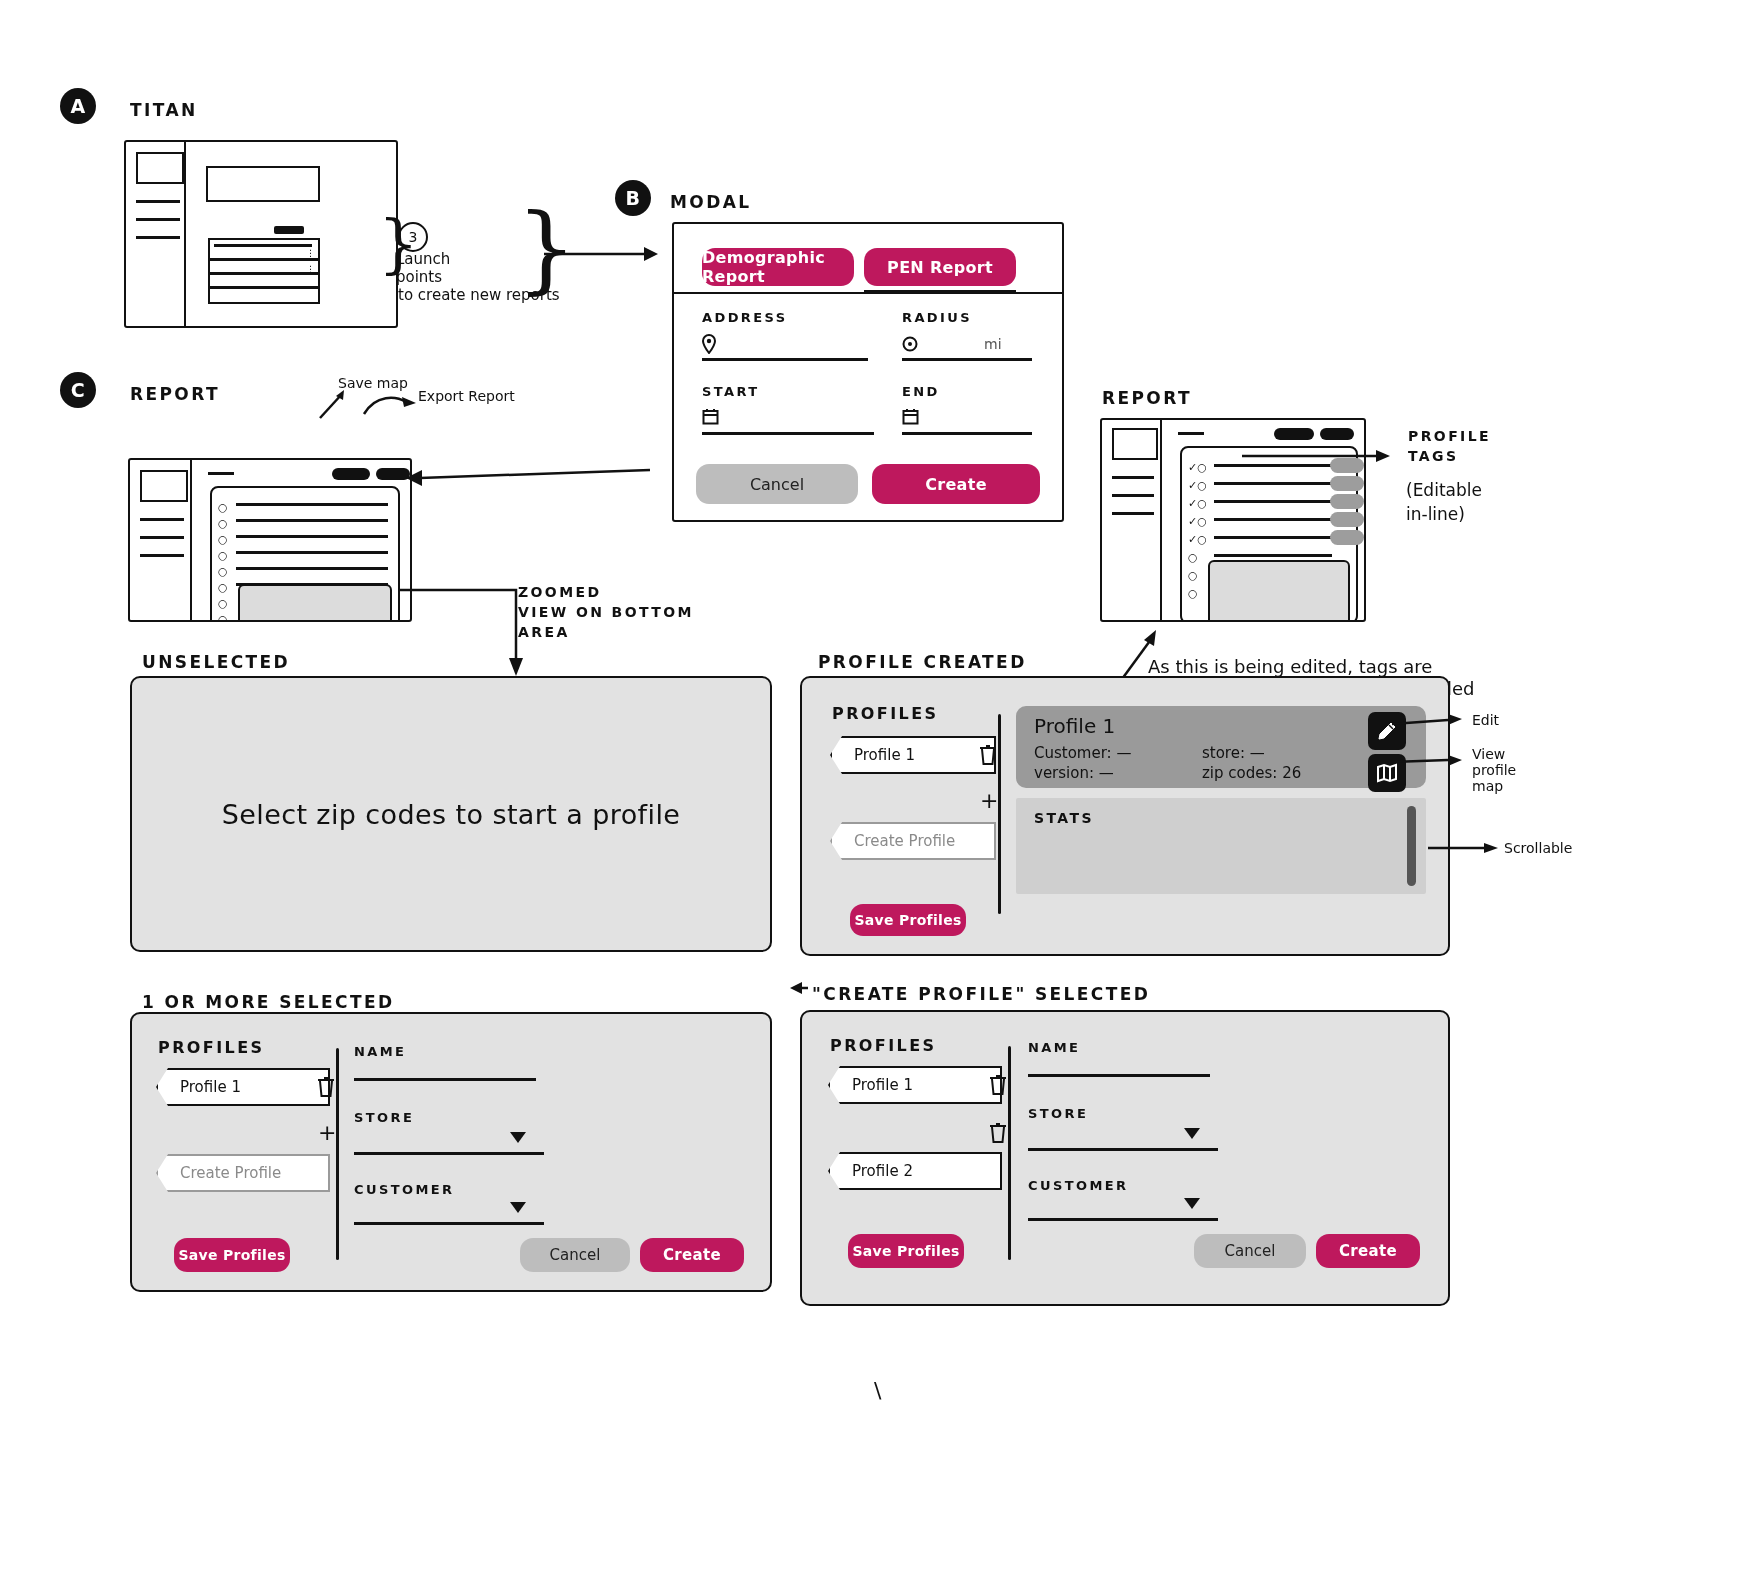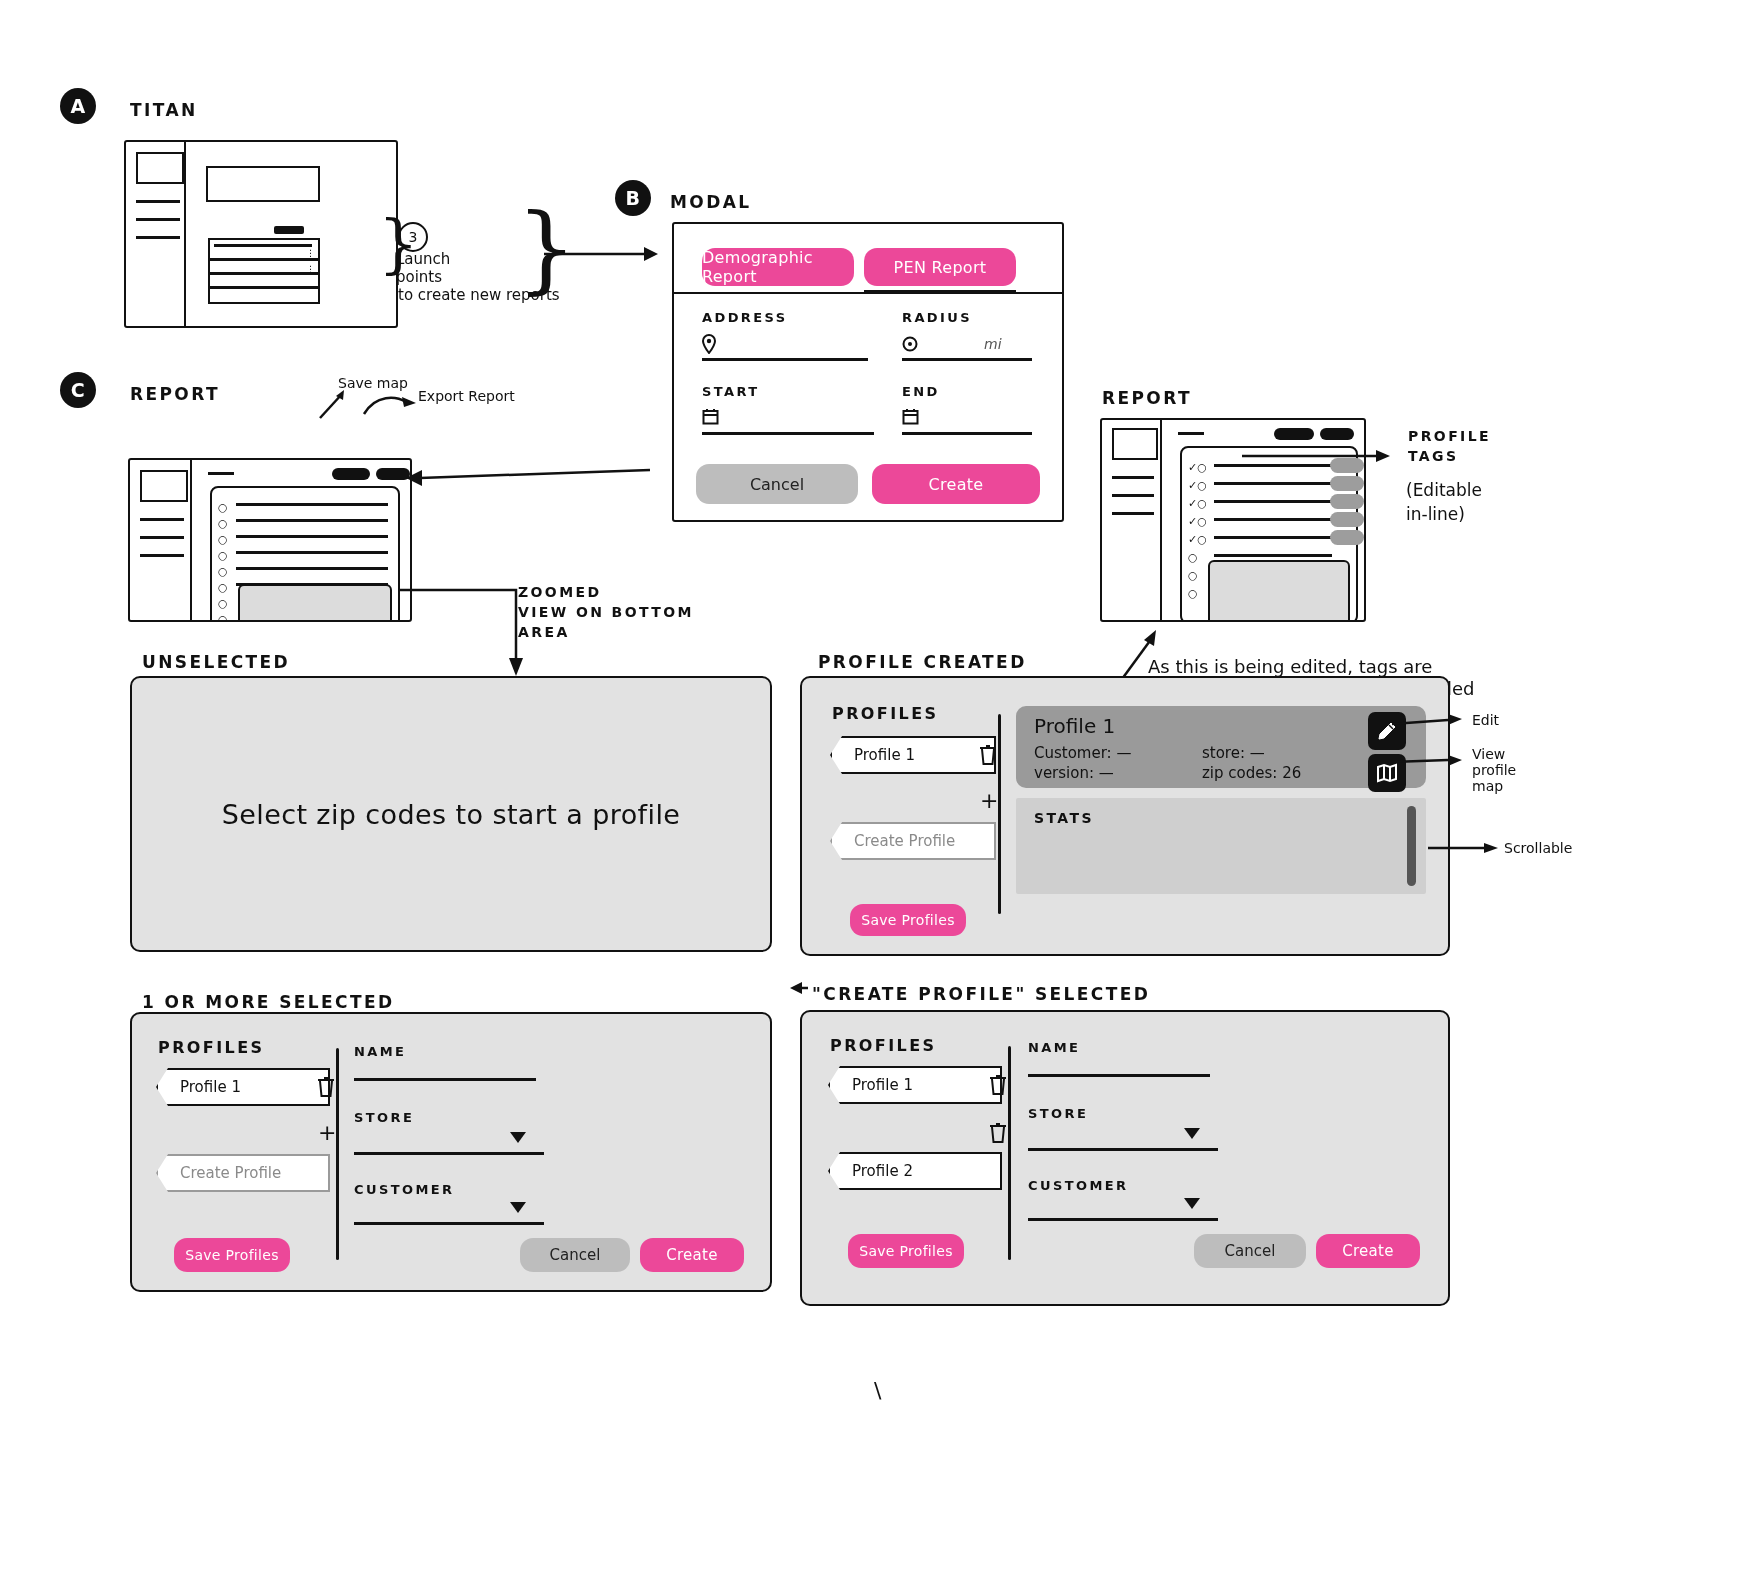--- a/index.html
+++ b/index.html
@@ -7,23 +7,23 @@
        font-family:"DejaVu Sans",sans-serif;color:#111;}
   .abs{position:absolute;}
   
   .sk{border:2.5px solid #111;border-radius:3px;background:#fff;}
   .sk2{border:2px solid #111;background:#fff;}
   .badge{width:36px;height:36px;border-radius:50%;background:#111;color:#fff;
          display:flex;align-items:center;justify-content:center;
          font-size:19px;font-weight:700;letter-spacing:.5px;}
   .caps{font-size:17px;letter-spacing:2.4px;font-weight:700;text-transform:uppercase;}
   .note{font-size:15px;line-height:1.25;}
-  .pillblk{background:#ec4899;color:#fff;border-radius:13px;
+  .pillblk{background:#be185d;color:#fff;border-radius:13px;
            display:flex;align-items:center;justify-content:center;
-           font-size:16px;letter-spacing:.3px;}
+           font-size:16px;letter-spacing:.3px;font-weight:bold;}
   .pillgry{background:#bdbdbd;color:#222;border-radius:13px;
            display:flex;align-items:center;justify-content:center;
            font-size:16px;}
   .panel{background:#e2e2e2;border:2.5px solid #111;border-radius:10px;}
   .fieldline{height:2.5px;background:#111;}
   .tagchip{position:relative;background:#fff;border:2.5px solid #111;
            height:34px;display:flex;align-items:center;
            padding-left:22px;font-size:15px;
            clip-path:polygon(12px 0,100% 0,100% 100%,12px 100%,0 50%);}
   .tagchip.ghost{border-color:#9a9a9a;color:#8a8a8a;background:#ffffff;}
@@ -87,21 +87,21 @@
     <path d="M8 1C4.7 1 2 3.6 2 6.9 2 11 8 19 8 19s6-8 6-12.1C14 3.6 11.3 1 8 1z" fill="none" stroke="#111" stroke-width="2"></path>
     <circle cx="8" cy="7" r="2.2" fill="#111"></circle>
   </svg>
   <div class="abs fieldline" style="left:28px;top:134px;width:166px;"></div>
 
   <div class="abs caps" style="left:228px;top:86px;font-size:13px;">RADIUS</div>
   <svg class="abs" style="left:228px;top:112px;" width="16" height="16">
     <circle cx="8" cy="8" r="6.5" fill="none" stroke="#111" stroke-width="2"></circle>
     <circle cx="8" cy="8" r="2" fill="#111"></circle>
   </svg>
-  <div class="abs" style="left:310px;top:112px;font-size:14px;color:#555;font-style:italic;">mi</div>
+  <div class="abs" style="left:310px;top:112px;font-size:14px;color:#555;">mi</div>
   <div class="abs fieldline" style="left:228px;top:134px;width:130px;"></div>
 
   <div class="abs caps" style="left:28px;top:160px;font-size:13px;">START</div>
   <svg class="abs" style="left:28px;top:184px;" width="17" height="17">
     <rect x="1.5" y="3" width="14" height="12.5" fill="none" stroke="#111" stroke-width="2"></rect>
     <line x1="1.5" y1="7" x2="15.5" y2="7" stroke="#111" stroke-width="2"></line>
     <line x1="5" y1="1" x2="5" y2="4" stroke="#111" stroke-width="2"></line>
     <line x1="12" y1="1" x2="12" y2="4" stroke="#111" stroke-width="2"></line>
   </svg>
   <div class="abs fieldline" style="left:28px;top:208px;width:172px;"></div>

